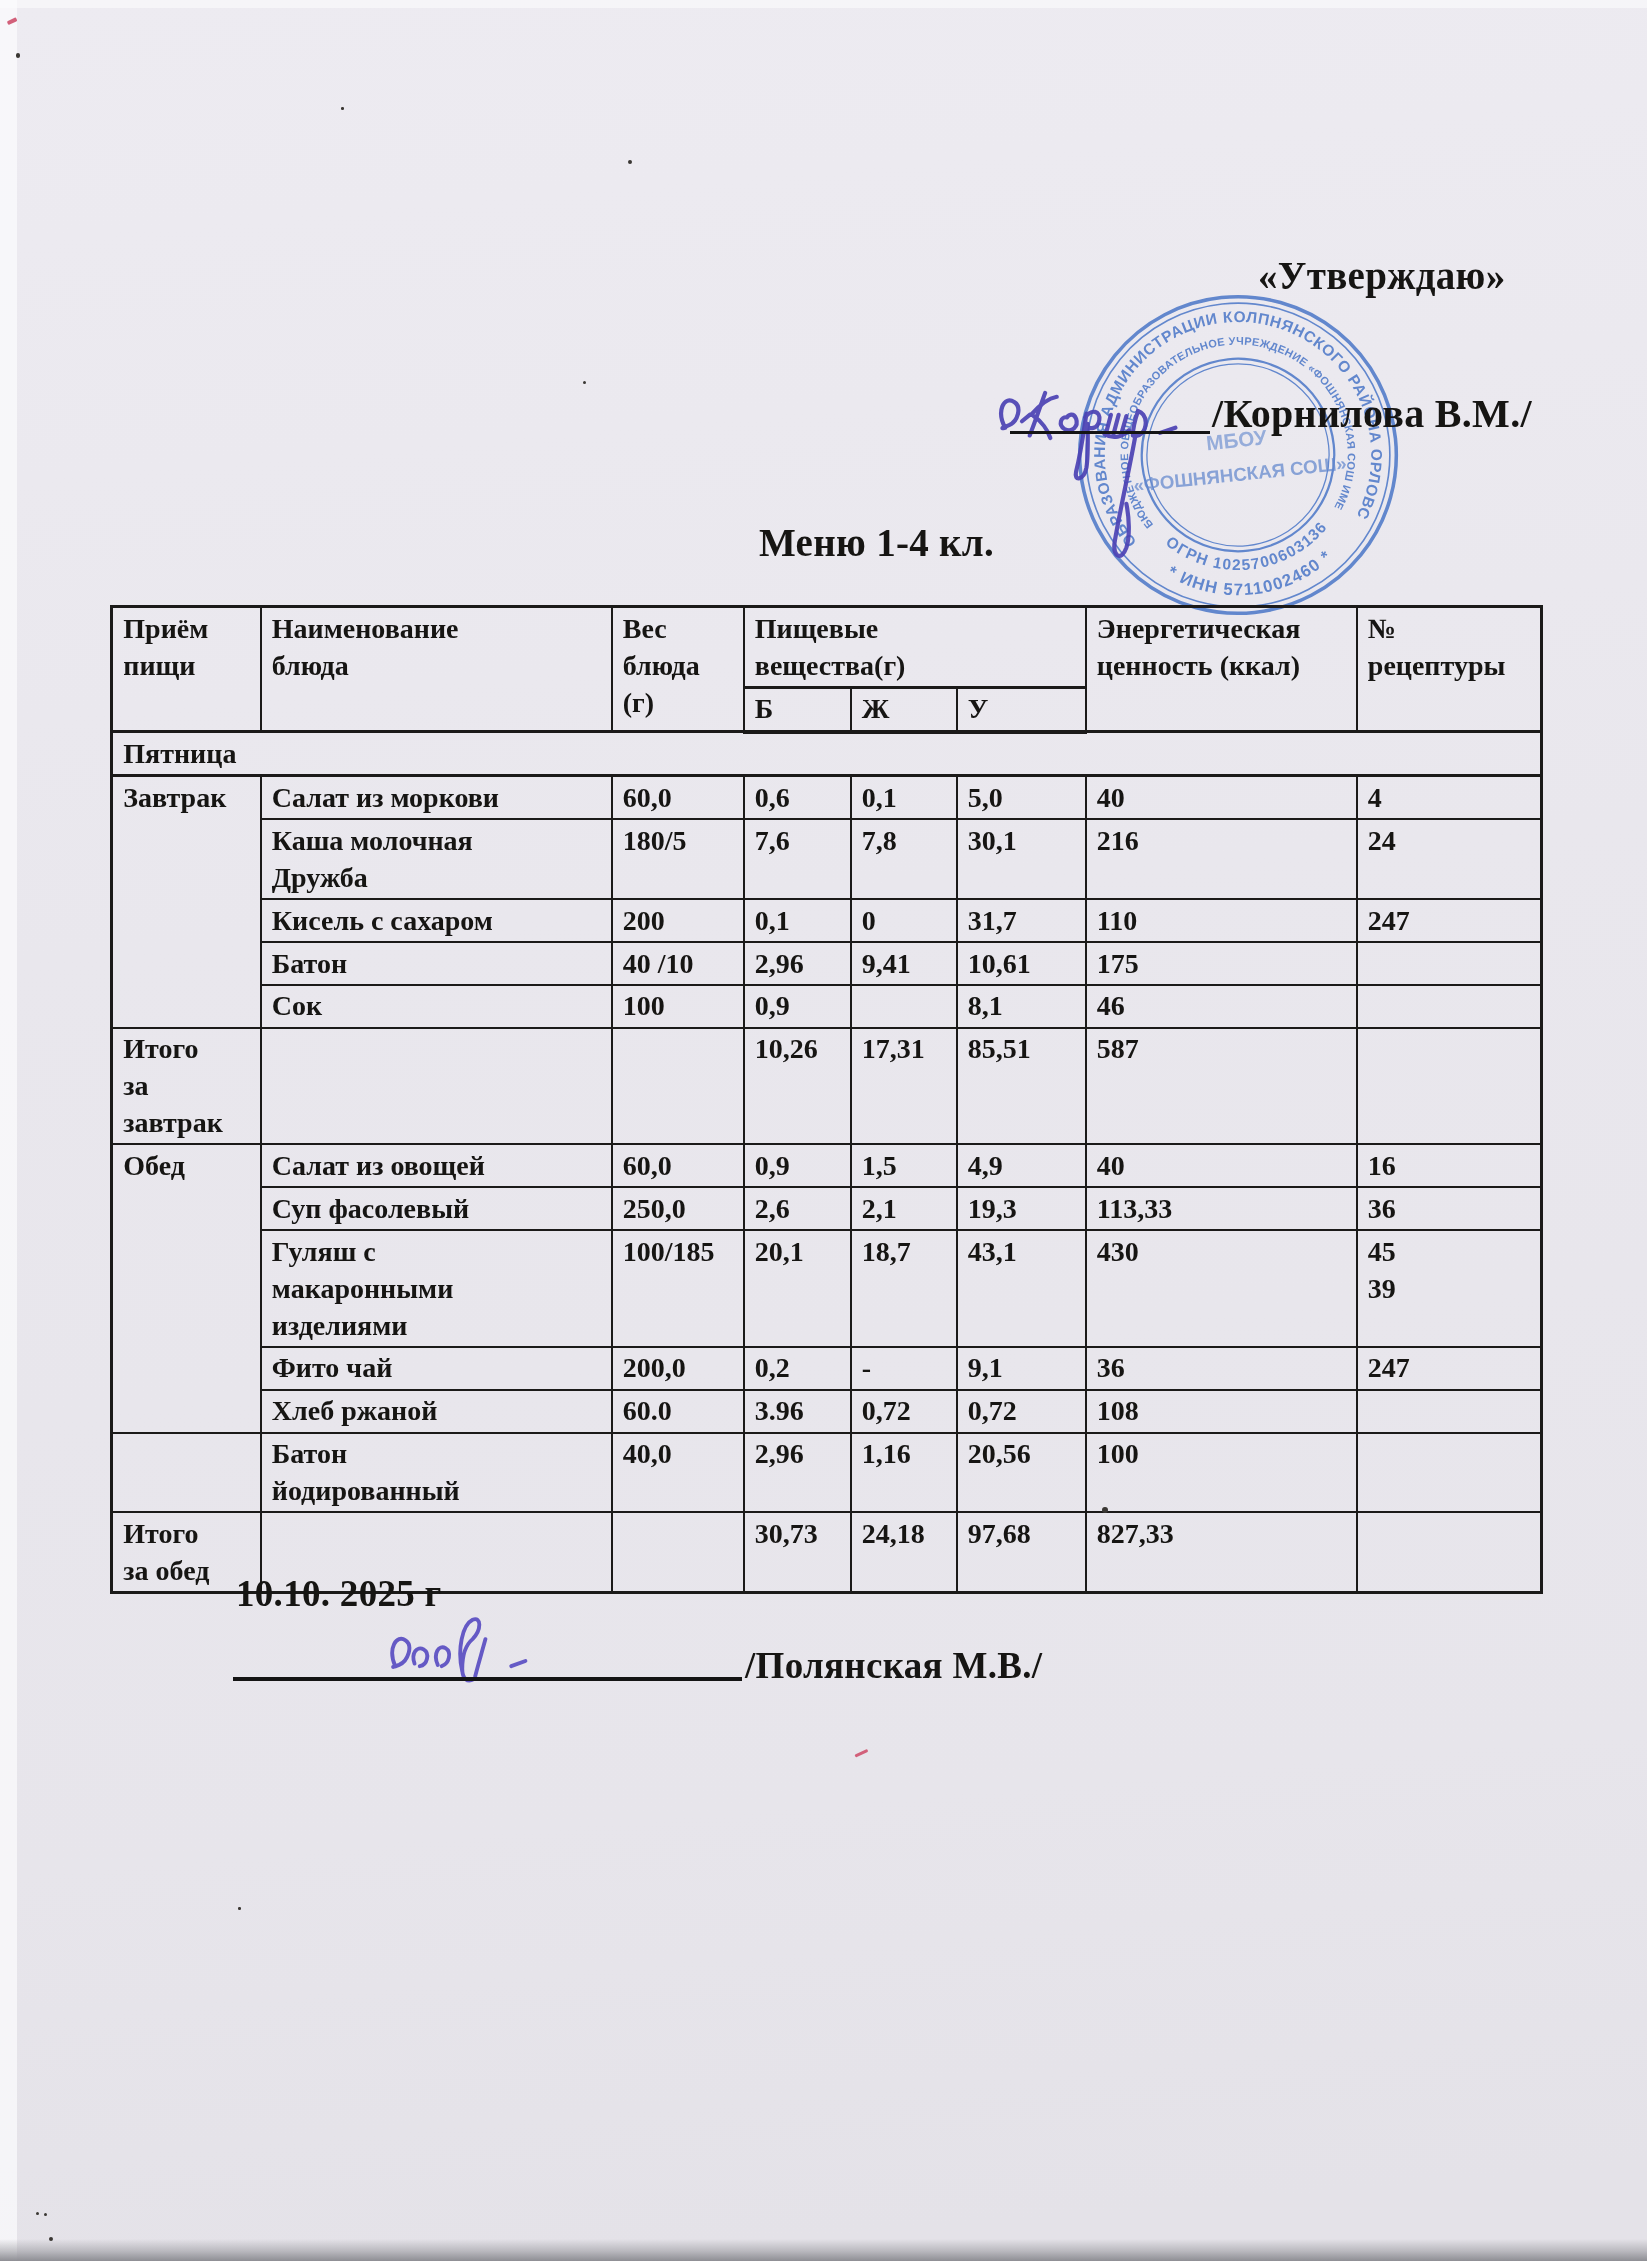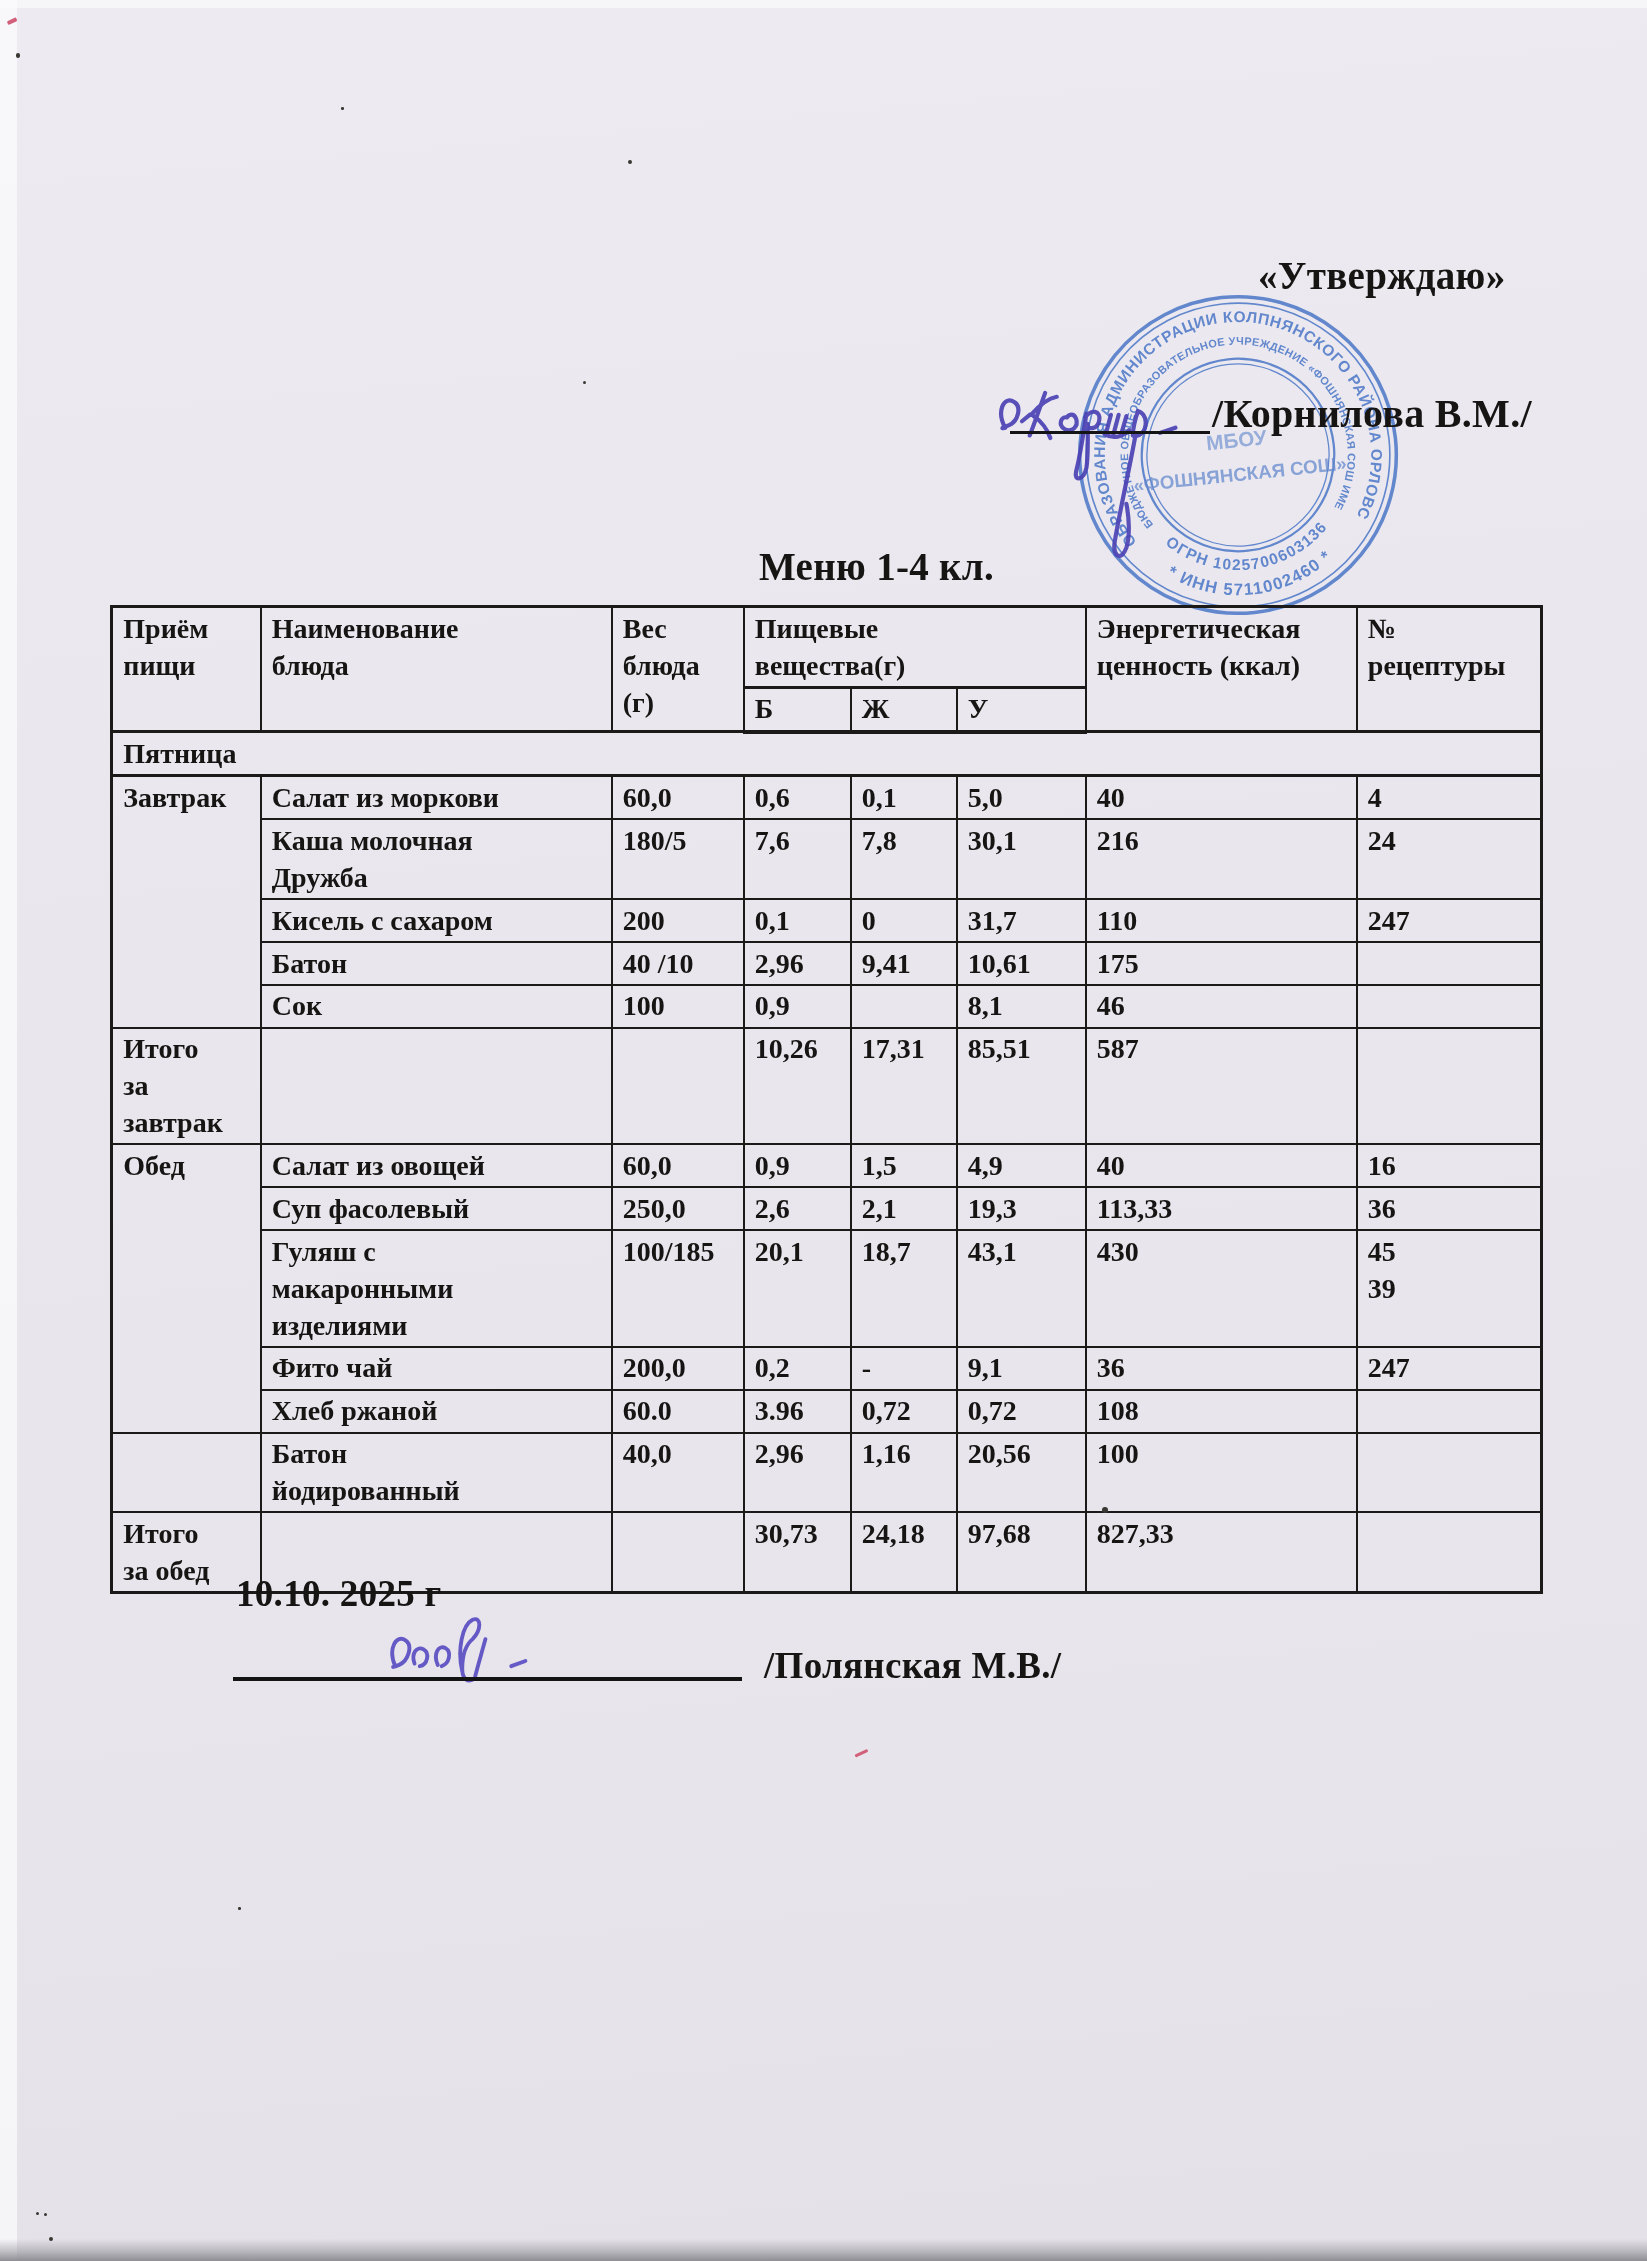--- a/index.html
+++ b/index.html
@@ -95,21 +95,21 @@
       <path d="M176,102 C190,110 204,106 214,96"></path>
       <path d="M228,66 C222,84 220,96 220,104 C230,108 240,98 240,84 C240,74 234,68 228,66"></path>
       <path d="M224,104 C216,150 200,220 192,268 C188,292 202,300 210,278 C216,260 214,230 210,210"></path>
       <path d="M262,100 l24,-8"></path>
     </g>
   </svg>
 
   <div class="sigline" style="left:1010px;top:431px;width:200px;height:3.2px;"></div>
   <div class="bigtext" style="left:1212px;top:390px;font-size:40px;">/Корнилова В.М./</div>
 
-  <div class="bigtext" style="left:759px;top:544px;font-size:39px;">Меню 1-4 кл.</div>
+  <div class="bigtext" style="left:759px;top:520px;font-size:39px;">Меню 1-4 кл.</div>
 
   <table class="menu">
     <colgroup>
         <col style="width: 149px;">
         <col style="width: 351px;">
         <col style="width: 132px;">
         <col style="width: 107px;">
         <col style="width: 106px;">
         <col style="width: 129px;">
         <col style="width: 271px;">
@@ -283,21 +283,21 @@
       <path d="M42,112 C30,84 44,62 58,72 C70,80 62,104 48,110 C38,114 36,114 42,112"></path>
       <path d="M72,108 C66,92 76,80 86,86 C96,92 92,110 80,112"></path>
       <path d="M108,110 C100,92 110,78 120,84 C130,90 126,108 114,112"></path>
       <path d="M146,120 C138,86 146,48 162,40 C176,34 176,56 162,70 C150,80 146,98 146,116 C146,132 154,138 164,132"></path>
       <path d="M182,70 C176,92 170,112 166,128"></path>
       <path d="M222,112 l22,-8"></path>
     </g>
   </svg>
 
   <div class="sigline" style="left:233px;top:1677px;width:509px;height:3.9px;"></div>
-  <div class="bigtext" style="left:745px;top:1644px;font-size:37px;margin-left:19px;">/Полянская М.В./</div>
+  <div class="bigtext" style="left:745px;top:1644px;font-size:37px;">/Полянская М.В./</div>
 
   <div class="speck" style="left:628px;top:160px;width:3.9px;height:3.9px;"></div>
   <div class="speck" style="left:583px;top:381px;width:3.2px;height:3.2px;"></div>
   <div class="speck" style="left:341px;top:107px;width:2.6px;height:2.6px;"></div>
   <div class="speck" style="left:15.5px;top:53px;width:4.5px;height:4.5px;"></div>
   <div class="pinkmark" style="left:10.3px;top:15.5px;width:3.9px;height:10.3px;"></div>
   <div class="pinkmark" style="left:860px;top:1746px;width:2.6px;height:14px;"></div>
   <div class="speck" style="left:36px;top:2212px;width:3.2px;height:3.2px;"></div>
   <div class="speck" style="left:44px;top:2213px;width:3.2px;height:3.2px;"></div>
   <div class="speck" style="left:49px;top:2237px;width:3.9px;height:3.9px;"></div>

